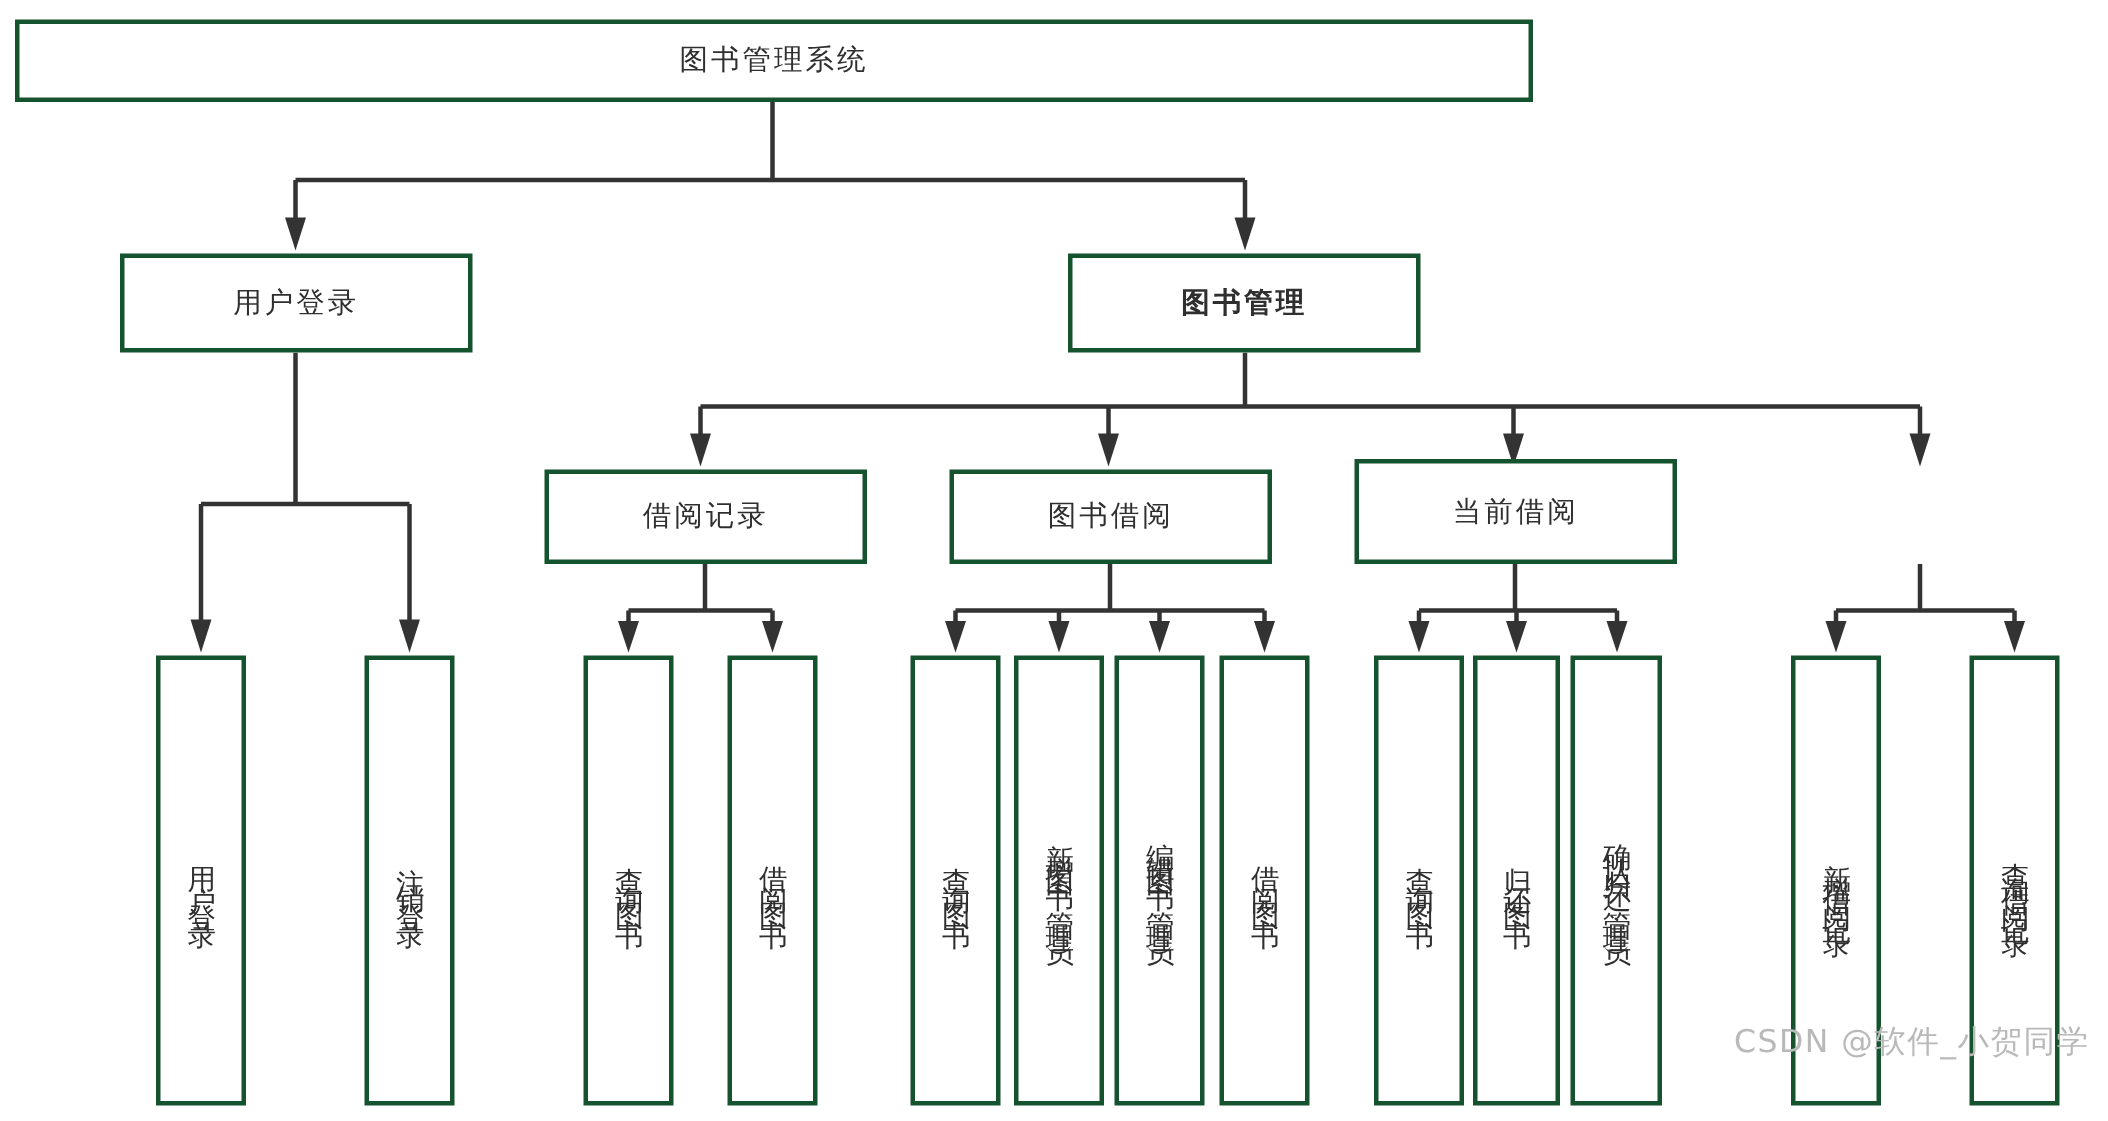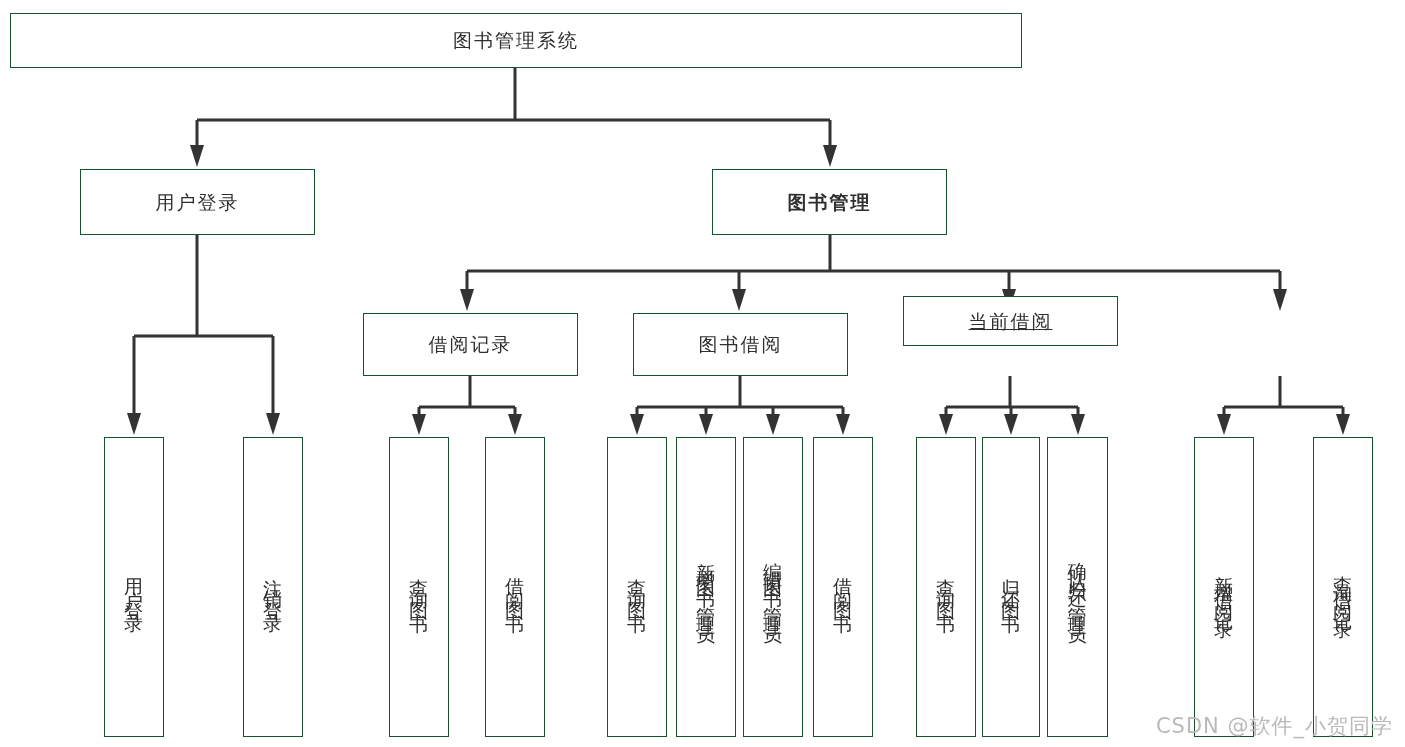--- a/index.html
+++ b/index.html
@@ -13,21 +13,21 @@
   }
   .connectors {
     position: absolute;
     left: 0; top: 0;
     width: 1405px; height: 747px;
     pointer-events: none;
   }
   .node {
     position: absolute;
     box-sizing: border-box;
-    border: 1px solid #14532d;
+    border: 3px solid #14532d;
     background: #ffffff;
     color: #2f2f2f;
     display: flex;
     align-items: center;
     justify-content: center;
     text-align: right;
   }
   .h-node {
     font-size: 19px;
     letter-spacing: 2px;
@@ -42,39 +42,39 @@
     letter-spacing: 12px;
     line-height: 1;
   }
   .v-node.tight { letter-spacing: 9px; }
   
   #n-root        { left: 10px;   top: 13px;  width: 1012px; height: 55px; }
   #n-userlogin   { left: 80px;   top: 169px; width: 235px;  height: 66px; }
   #n-bookmgmt    { left: 712px;  top: 169px; width: 235px;  height: 66px; font-weight: bold; }
   #n-newbook     { left: 363px;  top: 313px; width: 215px;  height: 63px; }
   #n-bookborrow  { left: 633px;  top: 313px; width: 215px;  height: 63px; }
-  #n-curborrow   { left: 903px;  top: 296px; width: 215px;  height: 50px; text-decoration: underline; }
+  #n-curborrow   { left: 903px;  top: 306px; width: 215px;  height: 70px; }
   #n-borrowrec   { left: 1173px; top: 313px; width: 214px;  height: 63px; }
   #n-l-userlogin { left: 104px;  width: 60px; }
   #n-l-logout    { left: 243px;  width: 60px; }
   #n-g1c1        { left: 389px;  width: 60px; }
   #n-g1c2        { left: 485px;  width: 60px; }
   #n-g2c1        { left: 607px;  width: 60px; }
   #n-g2c2        { left: 676px;  width: 60px; }
   #n-g2c3        { left: 743px;  width: 60px; }
   #n-g2c4        { left: 813px;  width: 60px; }
   #n-g3c1        { left: 916px;  width: 60px; }
   #n-g3c2        { left: 982px;  width: 58px; }
   #n-g3c3        { left: 1047px; width: 61px; }
   #n-g4c1        { left: 1194px; width: 60px; }
   #n-g4c2        { left: 1313px; width: 60px; }
   .watermark {
     position: absolute;
     right: 12px;
-    top: 712px;
+    top: 680px;
     font-size: 21px;
     color: #b9b9b9;
     letter-spacing: 1px;
     white-space: nowrap;
     margin-left: 19px;
   }
 </style>
 </head>
 <body>
 

